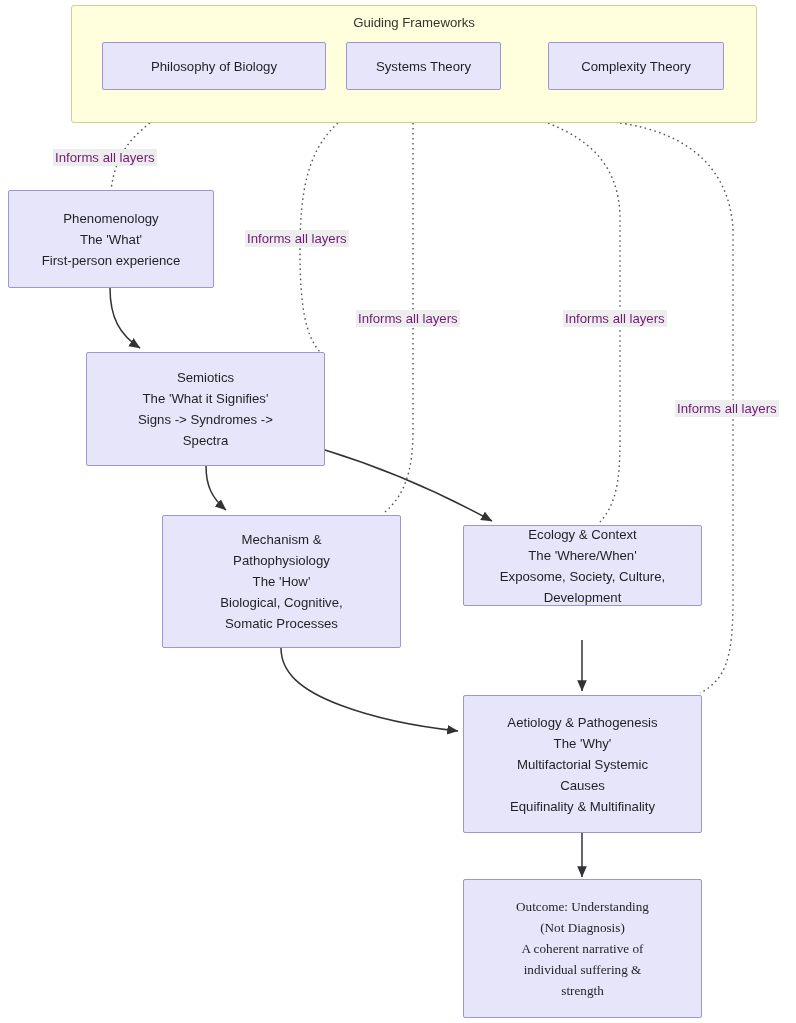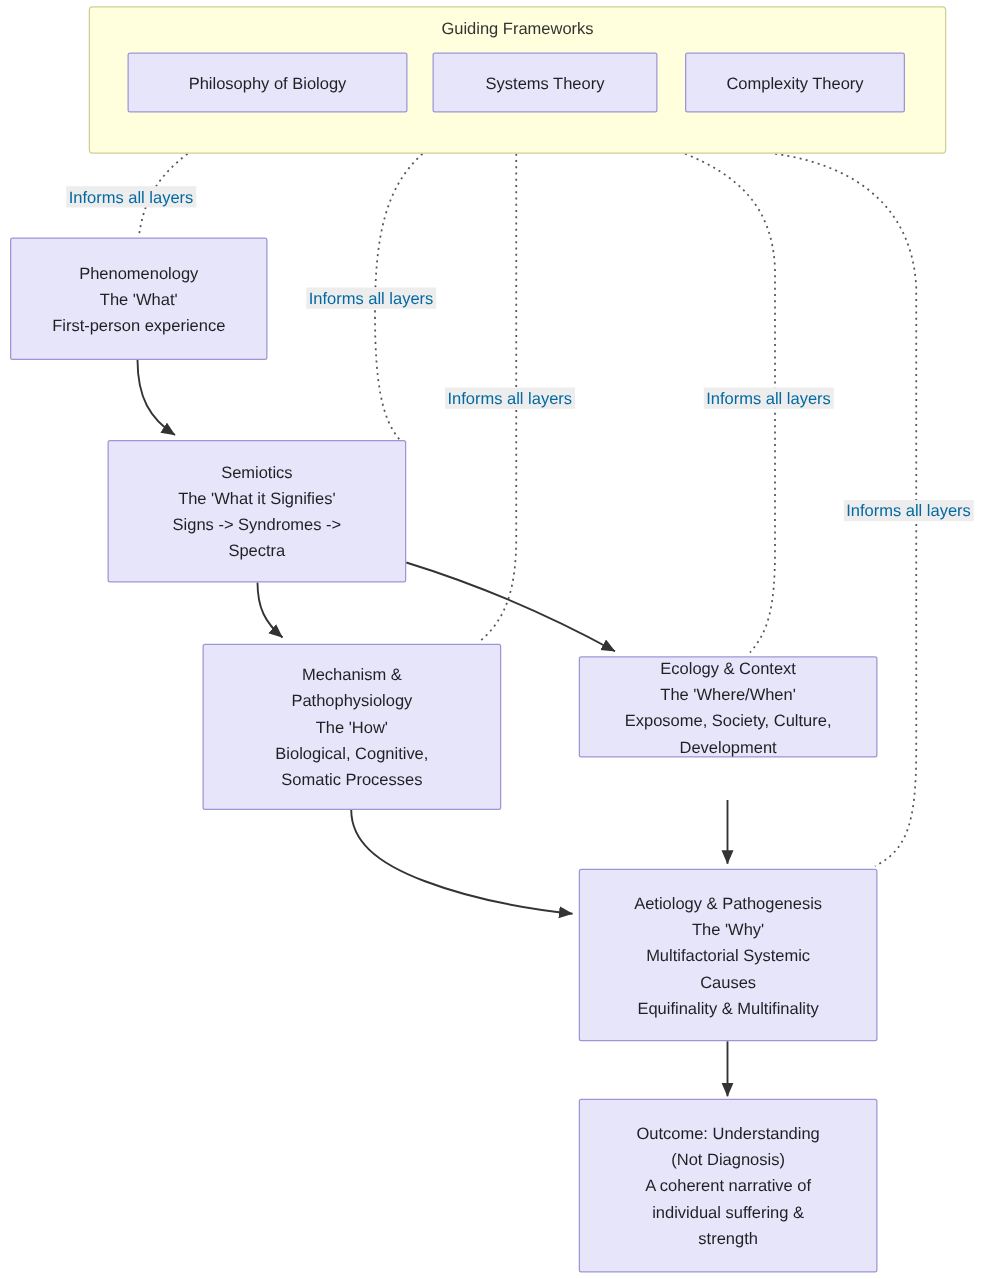--- a/index.html
+++ b/index.html
@@ -40,21 +40,21 @@
     font-size:13.2px;
     line-height:21px;
     color:#1f2024;
     padding:4px 8px;
   }
   .node .nlabel{width:100%;white-space:pre-line;}
 
   .edge-label{
     position:absolute;
     background:#ededed;
-    color:#0369a1;
+    color:#701a75;
     font-size:13.2px;
     line-height:17px;
     white-space:nowrap;
     padding:0 2px;
     box-sizing:border-box;
   }
 </style>
 </head>
 <body>
 
@@ -91,21 +91,21 @@
   </svg>
 
   <div class="cluster" style="left:71px;top:5px;width:686px;height:118px;">
     <div class="cluster-title">Guiding Frameworks</div>
   </div>
 
   <div class="node" style="left:102px;top:42px;width:224px;height:48px;">
     <span class="nlabel">Philosophy of Biology</span>
   </div>
 
-  <div class="node" style="left:346px;top:42px;width:180px;height:48px;">
+  <div class="node" style="left:346px;top:42px;width:155px;height:48px;">
     <span class="nlabel">Systems Theory</span>
   </div>
 
   <div class="node" style="left:548px;top:42px;width:176px;height:48px;">
     <span class="nlabel">Complexity Theory</span>
   </div>
 
   <div class="node" style="left:86px;top:352px;width:239px;height:114px;">
     <span class="nlabel">Semiotics
 The 'What it Signifies'
@@ -135,21 +135,21 @@
   </div>
 
   <div class="node" style="left:463px;top:695px;width:239px;height:138px;">
     <span class="nlabel">Aetiology &amp; Pathogenesis
 The 'Why'
 Multifactorial Systemic
 Causes
 Equifinality &amp; Multifinality</span>
   </div>
 
-  <div class="node" style="left:463px;top:879px;width:239px;height:139px;">
+  <div class="node" style="left:463px;top:879px;width:239px;height:139px;font-family:Liberation Serif, serif;">
     <span class="nlabel">Outcome: Understanding
 (Not Diagnosis)
 A coherent narrative of
 individual suffering &amp;
 strength</span>
   </div>
 
   <div class="edge-label" style="left:53px;top:149px;">Informs all layers</div>
 
   <div class="edge-label" style="left:245px;top:230px;">Informs all layers</div>

